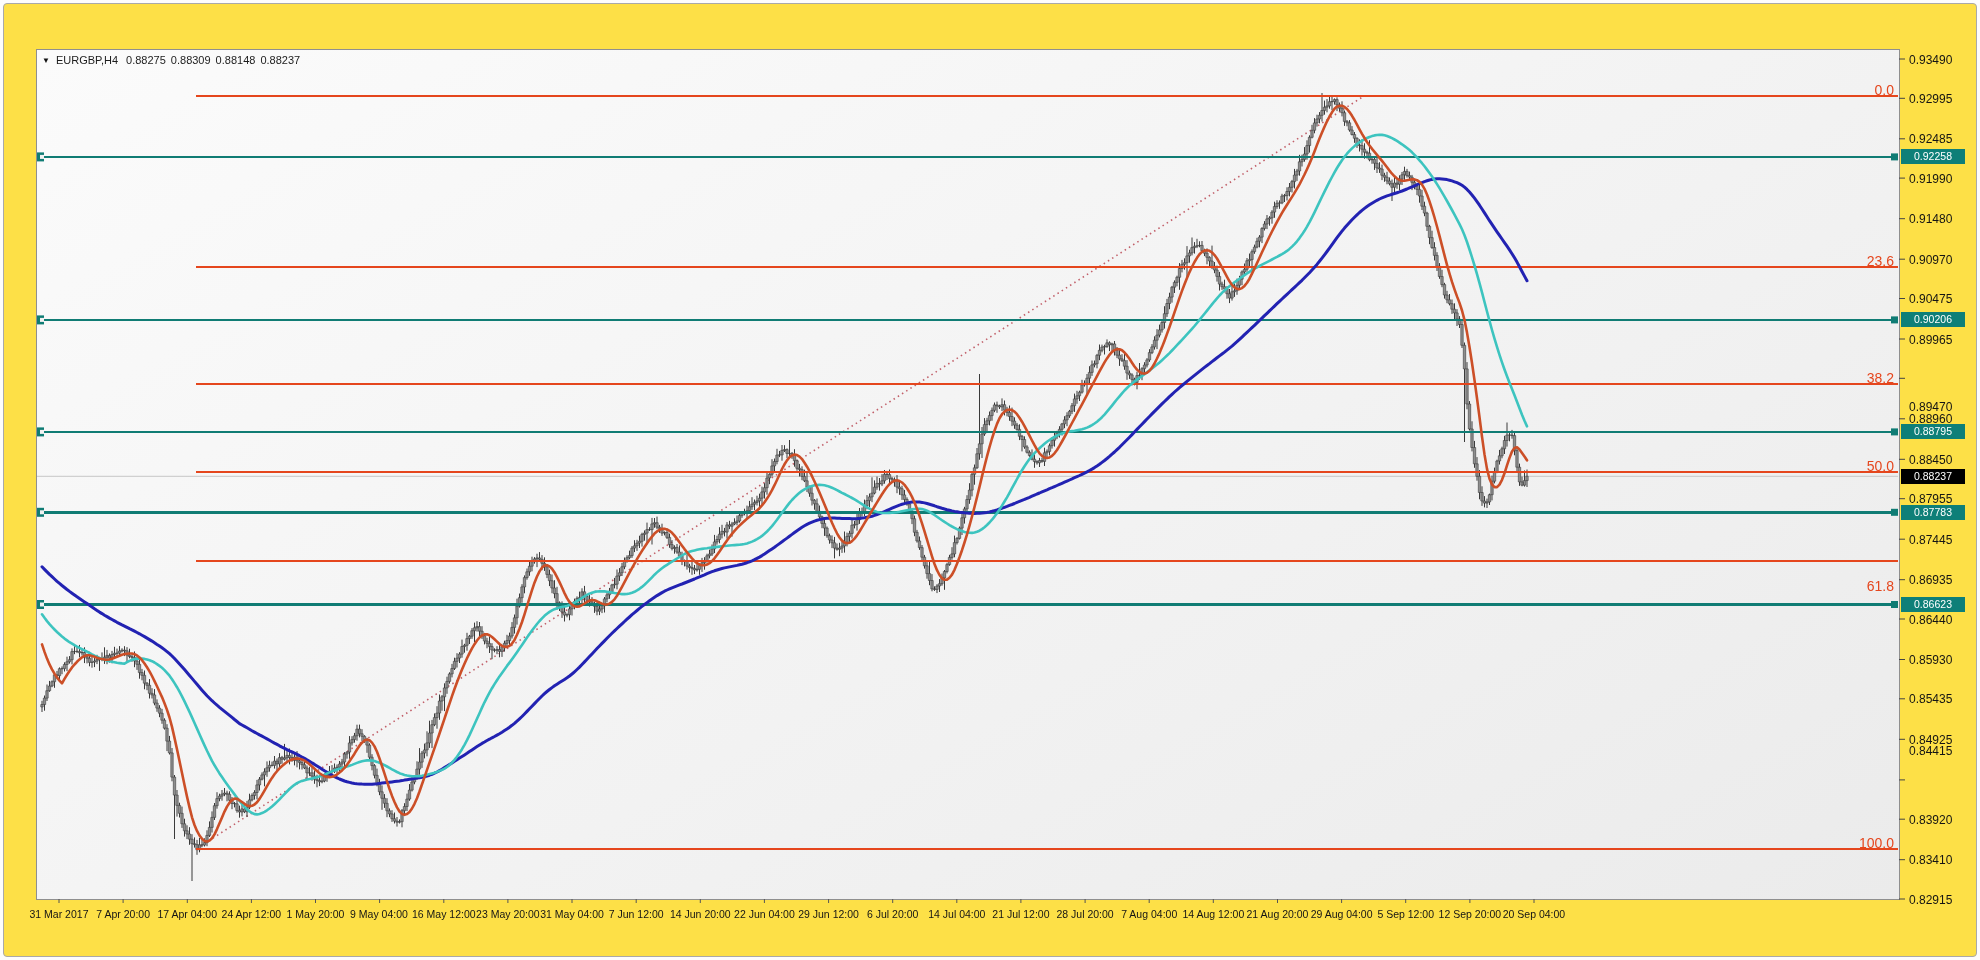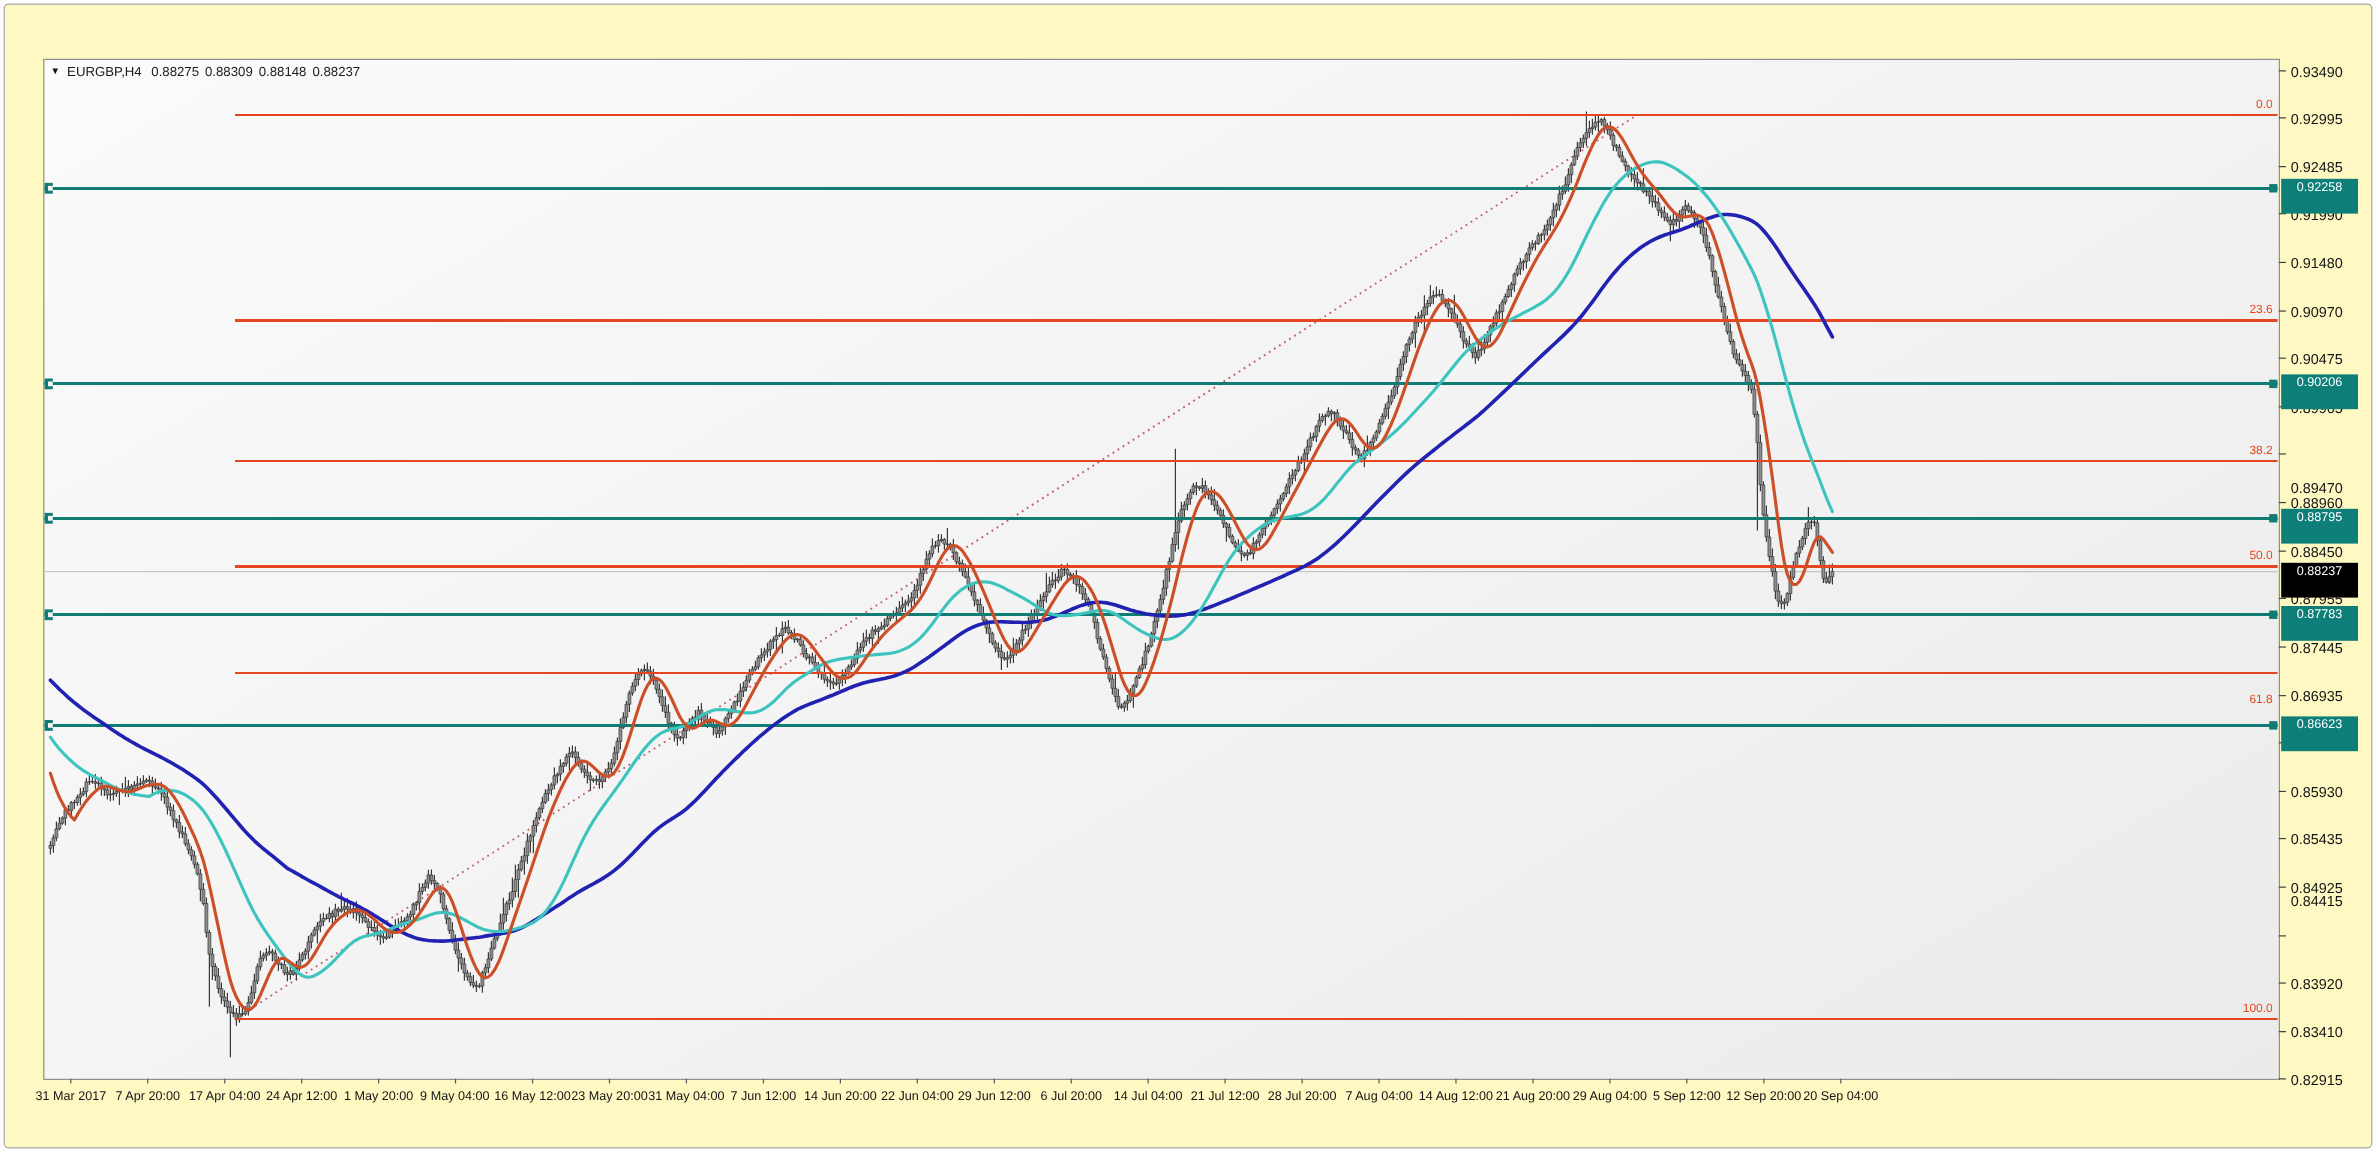--- a/index.html
+++ b/index.html
@@ -1,32 +1,32 @@
 <!DOCTYPE html>
 <html><head>
 <meta charset="utf-8">
 <style>
   html,body{margin:0;padding:0;width:1980px;height:960px;background:#fdfdfd;
     font-family:"Liberation Sans","DejaVu Sans",sans-serif;overflow:hidden;}
   #app{position:absolute;left:3px;top:3px;width:1972px;height:952px;
-    background:#fef9c3;border:1px solid #a9a9a9;border-radius:4px;}
+    background:#fde047;border:1px solid #a9a9a9;border-radius:4px;}
   #plot{position:absolute;left:32px;top:45px;width:1862px;height:849px;
     border:1px solid #8f8f8f;
     background:linear-gradient(150deg,#fbfbfb 0%,#f4f4f4 45%,#ebebeb 100%);}
   #title{position:absolute;left:38px;top:50px;font-size:11px;color:#1c1c1c;z-index:30;}
   #title .tri{display:inline-block;font-size:8px;color:#111;margin-right:6px;vertical-align:1px;cursor:pointer;}
   #title span.q{margin-right:5px;}
   #title span.sym{margin-right:8px;}
   svg{position:absolute;left:0;top:0;z-index:10;}
   .pxlab{position:absolute;left:1905px;font-size:12px;color:#141414;z-index:20;}
-  .pxbox{position:absolute;left:1897px;width:64px;height:29px;font-size:10.5px;color:#fff;
+  .pxbox{position:absolute;left:1897px;width:64px;height:15px;font-size:10.5px;color:#fff;
     text-align:center;line-height:15px;z-index:25;}
   .txlab{position:absolute;top:904px;font-size:10.5px;color:#141414;transform:translateX(-50%);
     white-space:nowrap;z-index:20;}
-  .fiblab{position:absolute;font-size:10px;z-index:22;transform:translateX(-100%);}
+  .fiblab{position:absolute;font-size:14px;z-index:22;transform:translateX(-100%);}
 </style>
 </head>
 <body>
 
 <div id="app">
   <div id="plot"></div>
   <div id="title">
     <span class="tri">▼</span><span class="sym">EURGBP,H4</span><span class="q">0.88275</span><span class="q">0.88309</span><span class="q">0.88148</span><span class="q">0.88237</span>
   </div>
   <svg id="chart" width="1980" height="960">

